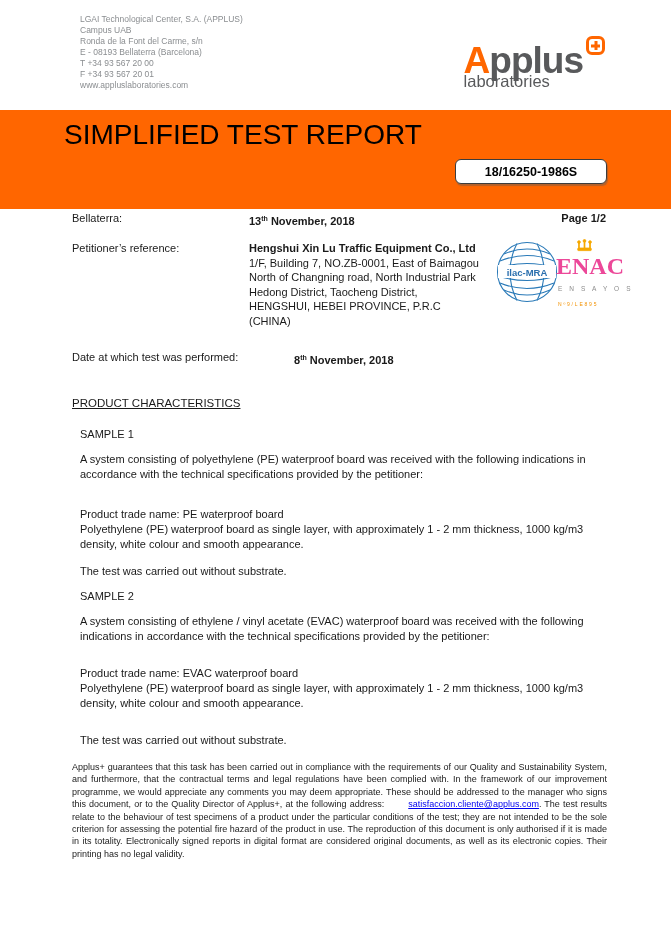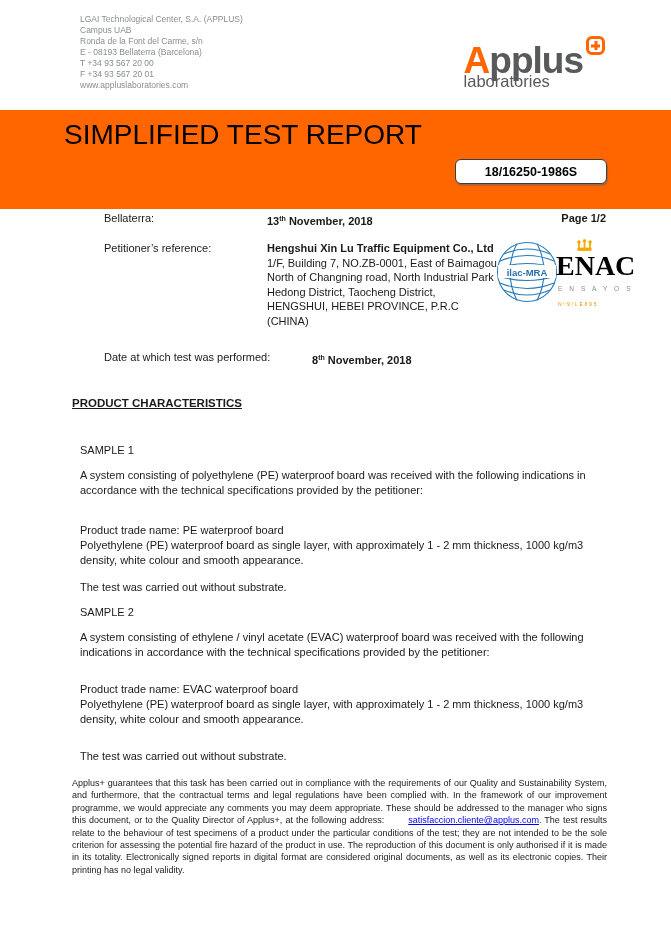--- a/index.html
+++ b/index.html
@@ -22,43 +22,43 @@
   
   .band{position:absolute;top:110px;left:0;width:671px;height:99px;background:#ff6600;}
   .band-title{position:absolute;left:64px;top:9px;margin:0;font-size:28px;font-weight:normal;color:#000;letter-spacing:0;white-space:nowrap;}
   .ref-box{
     position:absolute;right:64px;bottom:25px;width:150px;height:23px;background:#fff;
     border:1px solid #3c3c3c;border-radius:6px;box-shadow:1px 2px 1px rgba(90,90,90,.45);
     display:flex;align-items:center;justify-content:center;font-size:12.5px;font-weight:bold;color:#000;
   }
   
   .content{position:absolute;top:195px;left:0;width:671px;font-size:11px;line-height:15px;}
-  .row{display:flex;margin-left:104px;margin-right:65px;}
+  .row{display:flex;margin-left:72px;margin-right:65px;gap:14px;}
   .row-date{margin-top:16px;}
   .lbl{width:163px;flex:0 0 163px;}
   .bold{font-weight:bold;}
   .flex1{flex:1;}
   sup{font-size:7px;vertical-align:4px;font-weight:inherit;}
   .row-pet{margin-top:12px;}
   .pet-lines{line-height:14.5px;}
   
   .cert-logos{position:absolute;top:44px;right:41px;display:flex;align-items:flex-start;}
   .ilac{position:relative;width:62px;height:62px;margin-top:2px;}
   .ilac svg{position:absolute;inset:0;}
   .ilac-text{position:absolute;top:24px;left:0;width:100%;text-align:center;font-size:9.5px;font-weight:bold;color:#2a6fae;letter-spacing:0;}
   .enac{position:relative;margin-left:-2px;width:74px;text-align:left;padding-top:14px;}
   .enac-crown{position:absolute;top:0px;left:20px;width:17px;height:13px;}
-  .enac-word{font-family:"Liberation Serif","DejaVu Serif",serif;font-size:28px;font-weight:bold;color:#000000;line-height:26px;letter-spacing:0;}
+  .enac-word{font-family:"Liberation Serif","DejaVu Serif",serif;font-size:24px;font-weight:bold;color:#ec4899;line-height:26px;letter-spacing:0;}
   .enac-sub{font-size:6.5px;color:#8c8c8c;letter-spacing:2.6px;margin-top:2px;margin-left:2px;white-space:nowrap;}
   .enac-acc{font-size:5px;color:#f29100;letter-spacing:1.8px;margin-top:1px;margin-left:2px;white-space:nowrap;}
   .row-testdate{margin-top:22px;}
   .lbl-wide{width:208px;flex:0 0 208px;}
-  .section-heading{margin:28px 65px 0 72px;font-size:11.5px;font-weight:bold;text-decoration:underline;line-height:15px;}
+  .section-heading{margin:28px 65px 0 72px;font-size:11.5px;font-weight:normal;text-decoration:underline;line-height:15px;}
   .samples{margin-left:80px;margin-right:65px;}
-  .sample-name{margin-top:32px;}
+  .sample-name{margin-top:16px;}
   .s1-desc{margin-top:10px;}
   .s1-trade{margin-top:25px;}
   .s1-note{margin-top:12px;}
   .s2-name{margin-top:10px;}
   .s2-desc{margin-top:10px;}
   .s2-trade{margin-top:22px;}
   .s2-note{margin-top:22px;}
   .manufacturer{margin:24px 61px 0 72px;line-height:15.5px;}
   
   .legal{margin:13px 64px 0 72px;font-size:9px;line-height:12.4px;text-align:justify;color:#222;}

